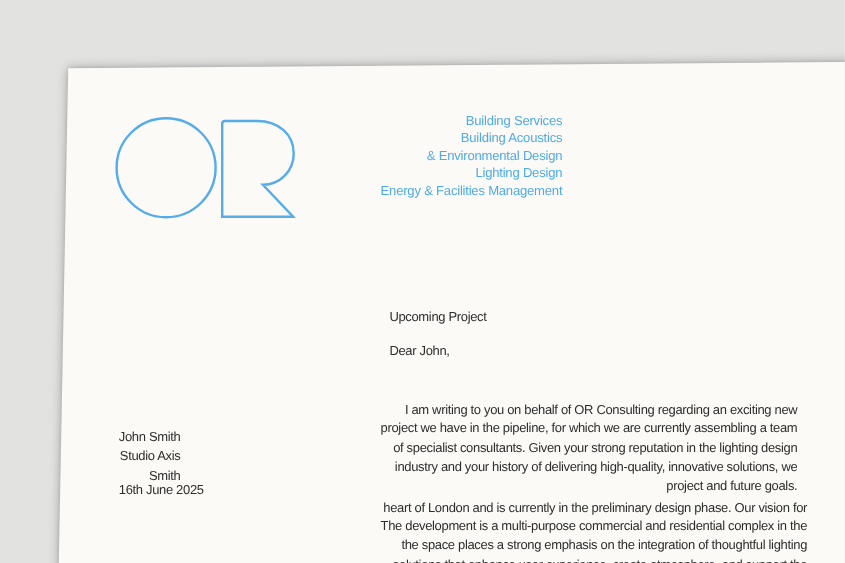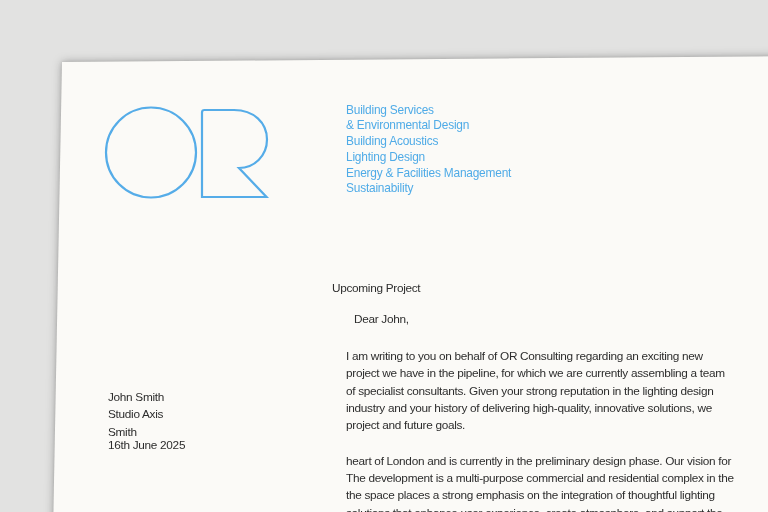--- a/index.html
+++ b/index.html
@@ -44,20 +44,21 @@
     fill: none;
     stroke: #55ace8;
     stroke-width: 2.2;
   }
   .line {
     white-space: pre;
     font-size: 11.8px;
     line-height: 17.35px;
     letter-spacing: -0.3px;
     color: #2d2d2d;
+    text-align: right;
   }
   .services {
     position: absolute;
     left: 346px;
     top: 102.5px;
   }
   .services .line {
     font-size: 11.9px;
     line-height: 15.8px;
     letter-spacing: -0.2px;
@@ -69,32 +70,32 @@
     top: 344px;
     margin-top: 45px;
   }
   .date {
     position: absolute;
     left: 108px;
     top: 437px;
   }
   .subject {
     position: absolute;
-    left: 332px;
+    left: 354px;
     top: 279.5px;
   }
   .salutation {
     position: absolute;
     left: 354px;
     top: 310.5px;
   }
   .para1 {
     position: absolute;
     left: 346px;
-    top: 348px;
+    top: 364px;
   }
   .para2 {
     position: absolute;
     left: 346px;
     top: 452.5px;
   }
 </style>
 </head>
 <body>
 
@@ -102,25 +103,24 @@
   <div class="paper-shadow">
     <div class="paper">
 
       <svg class="logo" viewBox="0 0 172 98" aria-label="OR logo">
         <circle cx="52" cy="48.5" r="45"></circle>
         <path d="M103 93 L103 8.5 Q103 6 105.5 6 L135 6 C154.5 6 168 18.5 168 35.5 C168 52 155 64 140 64 L167.5 93 Z"></path>
       </svg>
 
       <div class="services">
         <div class="line">Building Services</div>
+        <div class="line">Building Acoustics</div>
         <div class="line">&amp; Environmental Design</div>
-        <div class="line">Building Acoustics</div>
         <div class="line">Lighting Design</div>
         <div class="line">Energy &amp; Facilities Management</div>
-        <div class="line">Sustainability</div>
       </div>
 
       <div class="recipient">
         <div class="line">John Smith</div>
         <div class="line">Studio Axis</div>
         <div class="line">Smith</div>
       </div>
 
       <div class="date line">16th June 2025</div>
 

